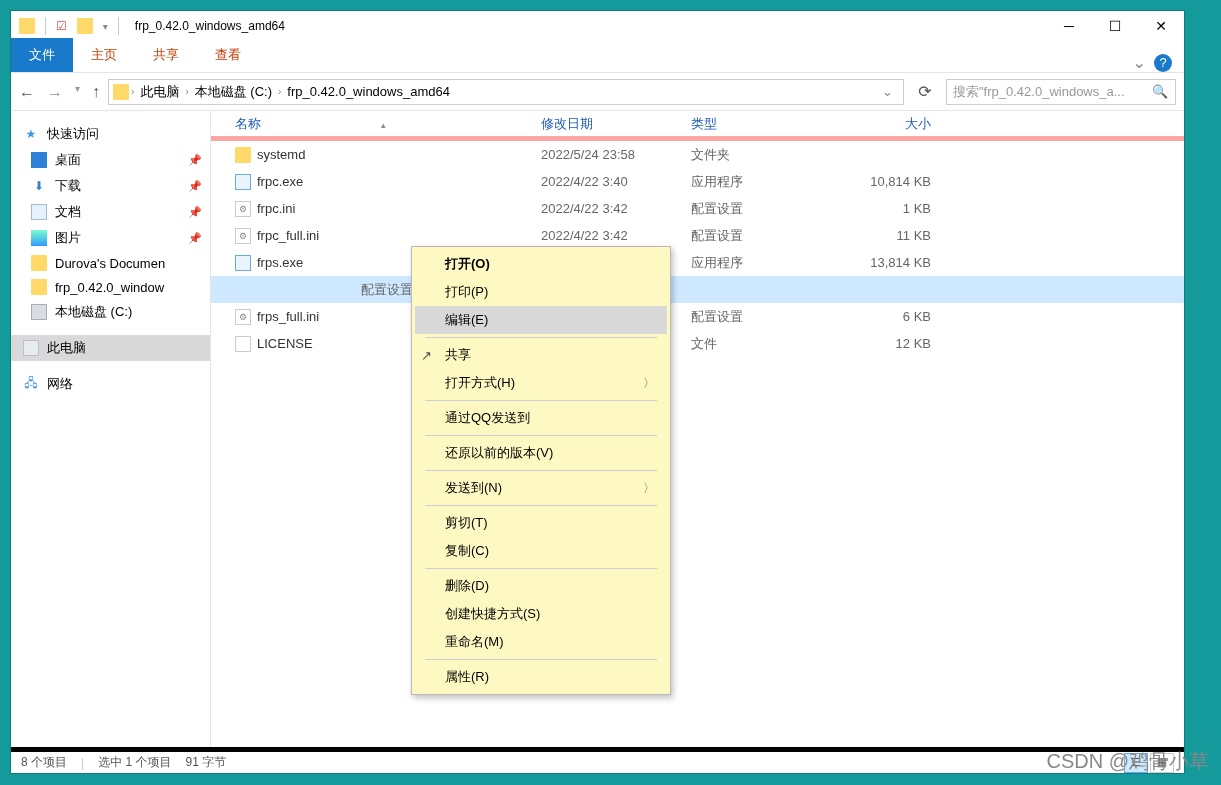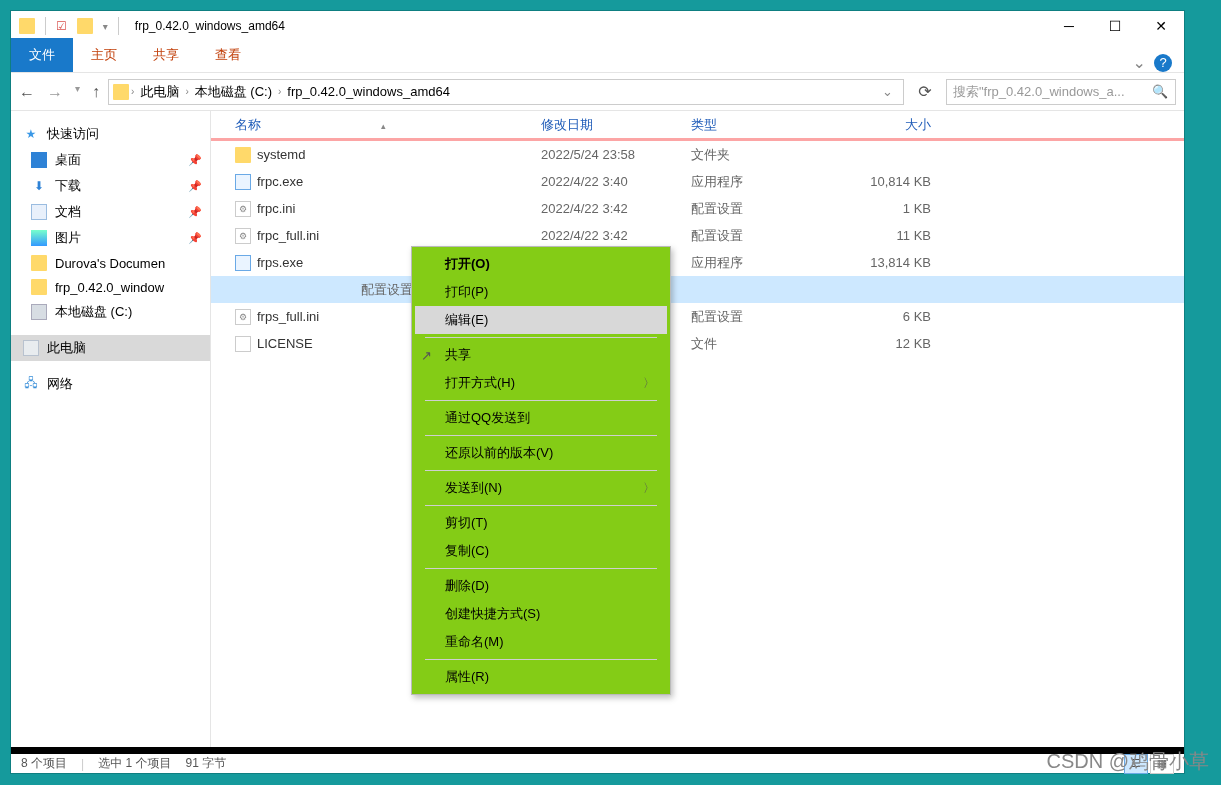--- a/index.html
+++ b/index.html
@@ -27,21 +27,21 @@
 .searchbox { width: 230px; border: 1px solid #ccc; height: 26px; display: flex; align-items: center; padding: 0 6px; color: #999; font-size: 13px;}
 .searchbox .mag { margin-left: auto; color: #666;}
 .body { flex: 1; display: flex; overflow: hidden; }
 .sidebar { width: 200px; border-right: 1px solid #e5e5e5; padding: 10px 0; font-size: 13px; }
 .sidebar .item { display: flex; align-items: center; padding: 4px 8px 4px 20px; gap: 8px; white-space: nowrap; overflow: hidden;}
 .sidebar .item.root { padding-left: 12px;}
 .sidebar .item.selected { background: #d9d9d9;}
 .sidebar .item .pin { margin-left: auto; color: #888; font-size: 11px;}
 .sidebar .gap { height: 10px;}
 .filearea { flex: 1; position: relative; }
-.columns { display: flex; border-bottom: 3px solid #fca5a5; color: #1e5bb8; font-size: 13px; height: 30px; align-items: center;}
+.columns { display: flex; border-bottom: 5px solid #fca5a5; color: #1e5bb8; font-size: 13px; height: 30px; align-items: center;}
 .col-name { width: 330px; padding-left: 24px;}
 .col-date { width: 150px;}
 .col-type { width: 140px;}
 .col-size { width: 100px; text-align: right;}
 .sort-arrow { text-align: center; font-size: 9px; color: #888; margin-left: 120px;}
 .filelist .row { display: flex; align-items: center; font-size: 13px; height: 27px; color: #333;}
 .filelist .row .c-name { width: 330px; padding-left: 24px; display: flex; align-items: center; gap: 6px;}
 .filelist .row .c-date { width: 150px; color: #666;}
 .filelist .row .c-type { width: 140px; color: #666;}
 .filelist .row .c-size { width: 100px; text-align: right; color: #666;}
@@ -53,25 +53,25 @@
 .ficon.ini::after{content:"⚙";font-size:9px;color:#888;position:absolute;}
 .ficon.file { background: #fff; border: 1px solid #ccc;}
 .ficon.star{color:#3a98e6;}
 .ficon.desktop{background:#2e82d6;}
 .ficon.dl{color:#2e82d6;}
 .ficon.doc{background:#e8f0fb;border:1px solid #9abce0;}
 .ficon.pic{background:linear-gradient(#7fc,#39f);}
 .ficon.drive{background:#d7dde3;border:1px solid #aab;}
 .ficon.pc{background:#e8ecef;border:1px solid #b8c2cf;}
 .ficon.net{color:#3a8fd9;}
-.statusbar { height: 26px; border-top: 7px solid #000000; display: flex; align-items: center; font-size: 12px; color: #555; padding: 0 10px; gap: 14px;}
+.statusbar { height: 26px; border-top: 5px solid #000000; display: flex; align-items: center; font-size: 12px; color: #555; padding: 0 10px; gap: 14px;}
 .statusbar .viewbtns { margin-left: auto; display: flex; gap: 2px;}
 .statusbar .viewbtns div { width: 24px; height: 20px; border: 1px solid #ccc; display:flex;align-items:center;justify-content:center;font-size:11px;}
 .statusbar .viewbtns div.active{background:#cde8ff;border-color:#6aa9e6;}
-.contextmenu { position: absolute; top: 0px; left: 200px; width: 260px; background: #84cc16; border: 1px solid #bababa; box-shadow: 2px 3px 6px rgba(0,0,0,.25); font-size: 13px; padding: 3px;}
+.contextmenu { position: absolute; top: 0px; left: 200px; width: 260px; background: #fef9c3; border: 1px solid #bababa; box-shadow: 2px 3px 6px rgba(0,0,0,.25); font-size: 13px; padding: 3px;}
 .contextmenu .mitem { display: flex; align-items: center; height: 28px; padding: 0 12px 0 30px; position:relative;}
 .contextmenu .mitem.bold { font-weight: bold;}
 .contextmenu .mitem.hover { background: #d8d8d8;}
 .contextmenu .mitem .arr { margin-left: auto; font-size: 12px; color: #555;}
 .contextmenu .mitem .micon{position:absolute;left:6px;font-size:13px;color:#555;}
 .contextmenu .msep { height: 1px; background: #cfcfcf; margin: 3px 10px;}
 .watermark{position:fixed;right:12px;bottom:10px;font-size:20px;color:#888;}
 </style>
 </head>
 <body>

